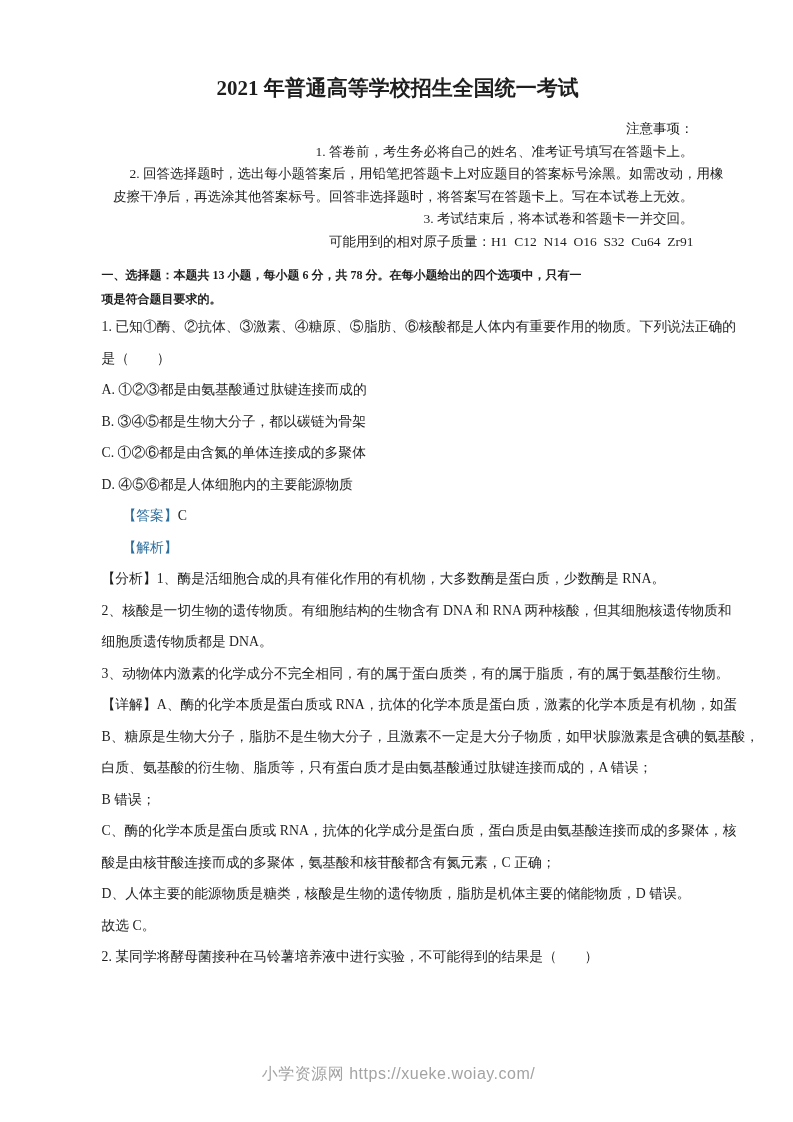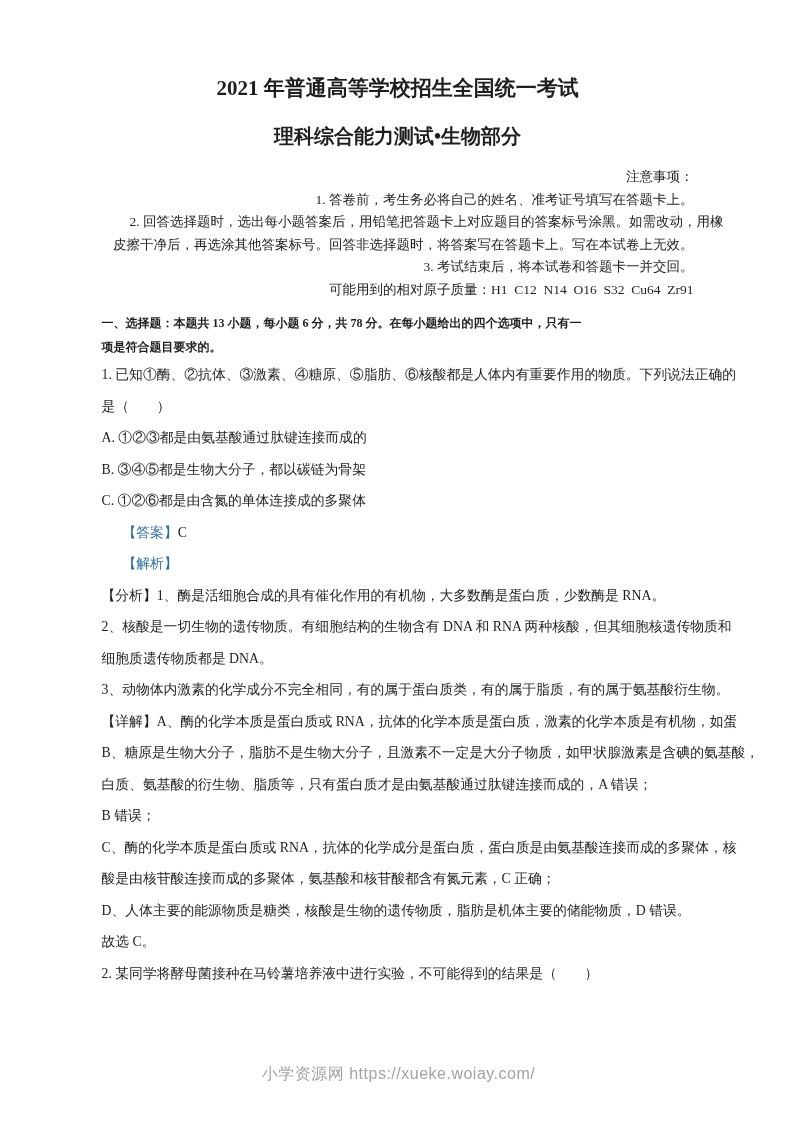--- a/index.html
+++ b/index.html
@@ -56,21 +56,20 @@
     font-family:"Liberation Sans","DejaVu Sans",sans-serif;
     letter-spacing:0.5px;
   }
 </style>
 </head>
 <body>
 
 <div class="page">
 
   <div class="title">2021 年普通高等学校招生全国统一考试</div>
-  <div class="title sub">理科综合能力测试•生物部分</div>
 
   <div class="notice">
     <div class="n-line">注意事项：</div>
     <div class="n-line indent1">1. 答卷前，考生务必将自己的姓名、准考证号填写在答题卡上。</div>
     <div class="n-line indent1">2. 回答选择题时，选出每小题答案后，用铅笔把答题卡上对应题目的答案标号涂黑。如需改动，用橡</div>
     <div class="n-line">皮擦干净后，再选涂其他答案标号。回答非选择题时，将答案写在答题卡上。写在本试卷上无效。</div>
     <div class="n-line indent1">3. 考试结束后，将本试卷和答题卡一并交回。</div>
     <div class="n-line indent1">可能用到的相对原子质量：H1  C12  N14  O16  S32  Cu64  Zr91</div>
   </div>
 
@@ -78,20 +77,21 @@
     <div class="s-line">一、选择题：本题共 13 小题，每小题 6 分，共 78 分。在每小题给出的四个选项中，只有一</div>
     <div class="s-line">项是符合题目要求的。</div>
   </div>
 
   <div class="main">
     <div class="b-line">1. 已知①酶、②抗体、③激素、④糖原、⑤脂肪、⑥核酸都是人体内有重要作用的物质。下列说法正确的</div>
     <div class="b-line">是（　　）</div>
     <div class="b-line">A. ①②③都是由氨基酸通过肽键连接而成的</div>
     <div class="b-line">B. ③④⑤都是生物大分子，都以碳链为骨架</div>
     <div class="b-line">C. ①②⑥都是由含氮的单体连接成的多聚体</div>
+    <div class="b-line">D. ④⑤⑥都是人体细胞内的主要能源物质</div>
     <div class="b-line"><span class="blue">【答案】</span><span>C</span></div>
     <div class="b-line blue">【解析】</div>
     <div class="b-line">【分析】1、酶是活细胞合成的具有催化作用的有机物，大多数酶是蛋白质，少数酶是 RNA。</div>
     <div class="b-line">2、核酸是一切生物的遗传物质。有细胞结构的生物含有 DNA 和 RNA 两种核酸，但其细胞核遗传物质和</div>
     <div class="b-line">细胞质遗传物质都是 DNA。</div>
     <div class="b-line">3、动物体内激素的化学成分不完全相同，有的属于蛋白质类，有的属于脂质，有的属于氨基酸衍生物。</div>
     <div class="b-line">【详解】A、酶的化学本质是蛋白质或 RNA，抗体的化学本质是蛋白质，激素的化学本质是有机物，如蛋</div>
     <div class="b-line">B、糖原是生物大分子，脂肪不是生物大分子，且激素不一定是大分子物质，如甲状腺激素是含碘的氨基酸，</div>
     <div class="b-line">白质、氨基酸的衍生物、脂质等，只有蛋白质才是由氨基酸通过肽键连接而成的，A 错误；</div>
     <div class="b-line">B 错误；</div>

